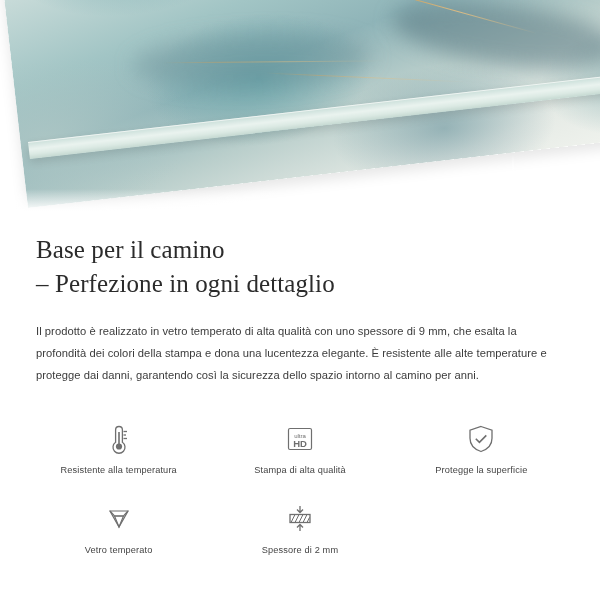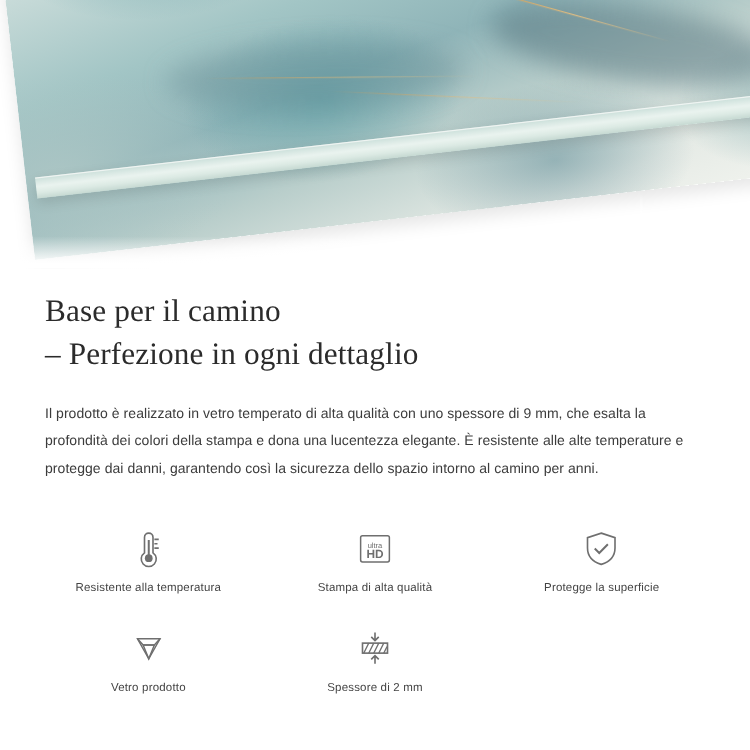--- a/index.html
+++ b/index.html
@@ -253,21 +253,21 @@
 
     <div class="feature">
       <div class="feature-icon">
         <svg width="44" height="44" viewBox="0 0 44 44" fill="none" stroke="#6f6f6f" stroke-width="1.2">
           <path d="M13 14h18l-9 16-9-16z"></path>
           <path d="M13 14l4.5 5h9L31 14"></path>
           <path d="M17.5 19L22 30l4.5-11"></path>
           <path d="M17.5 19h9"></path>
         </svg>
       </div>
-      <div class="feature-label">Vetro prodotto</div>
+      <div class="feature-label">Vetro temperato</div>
     </div>
 
 
     <div class="feature">
       <div class="feature-icon">
         <svg width="44" height="44" viewBox="0 0 44 44" fill="none" stroke="#6f6f6f" stroke-width="1.3">
           <path d="M22 9v6M19 12.5l3 3 3-3"></path>
           <rect x="12" y="17.5" width="20" height="8" fill="none"></rect>
           <path d="M13 25.5l4-8M17 25.5l4-8M21 25.5l4-8M25 25.5l4-8M29 25.5l2.6-5.2" stroke-width="1"></path>
           <path d="M22 34v-6M19 30.5l3-3 3 3"></path>

